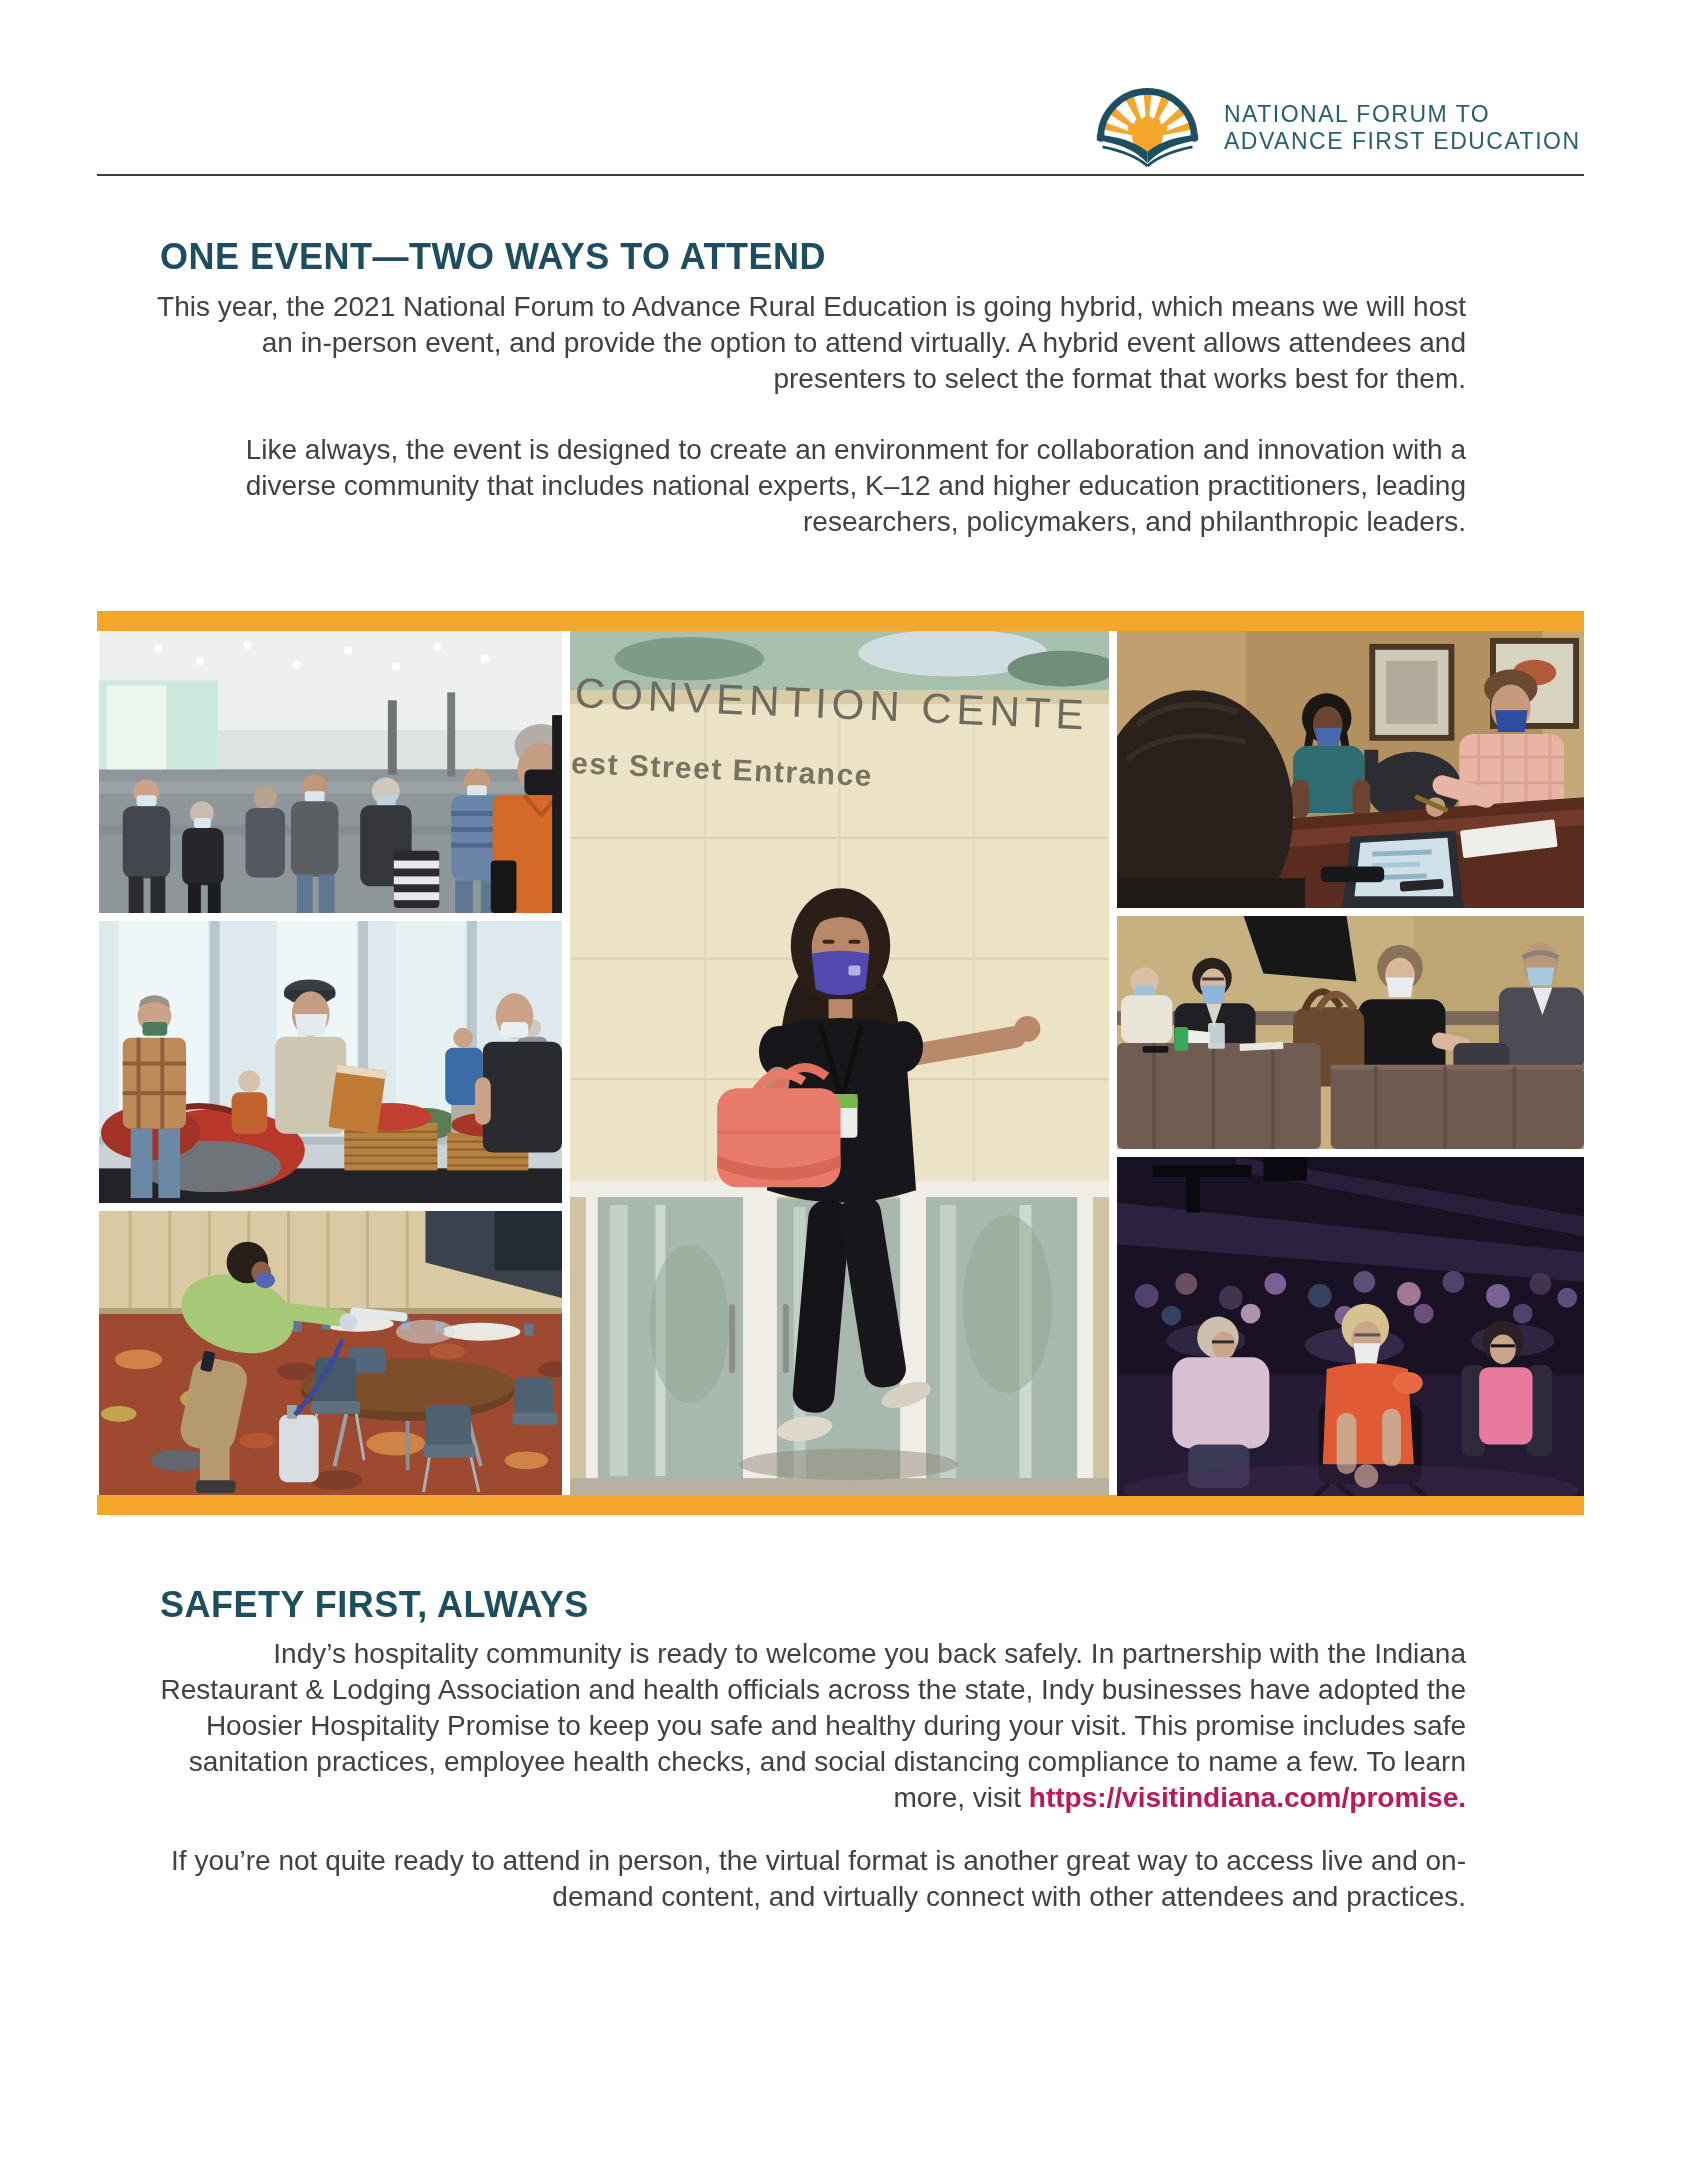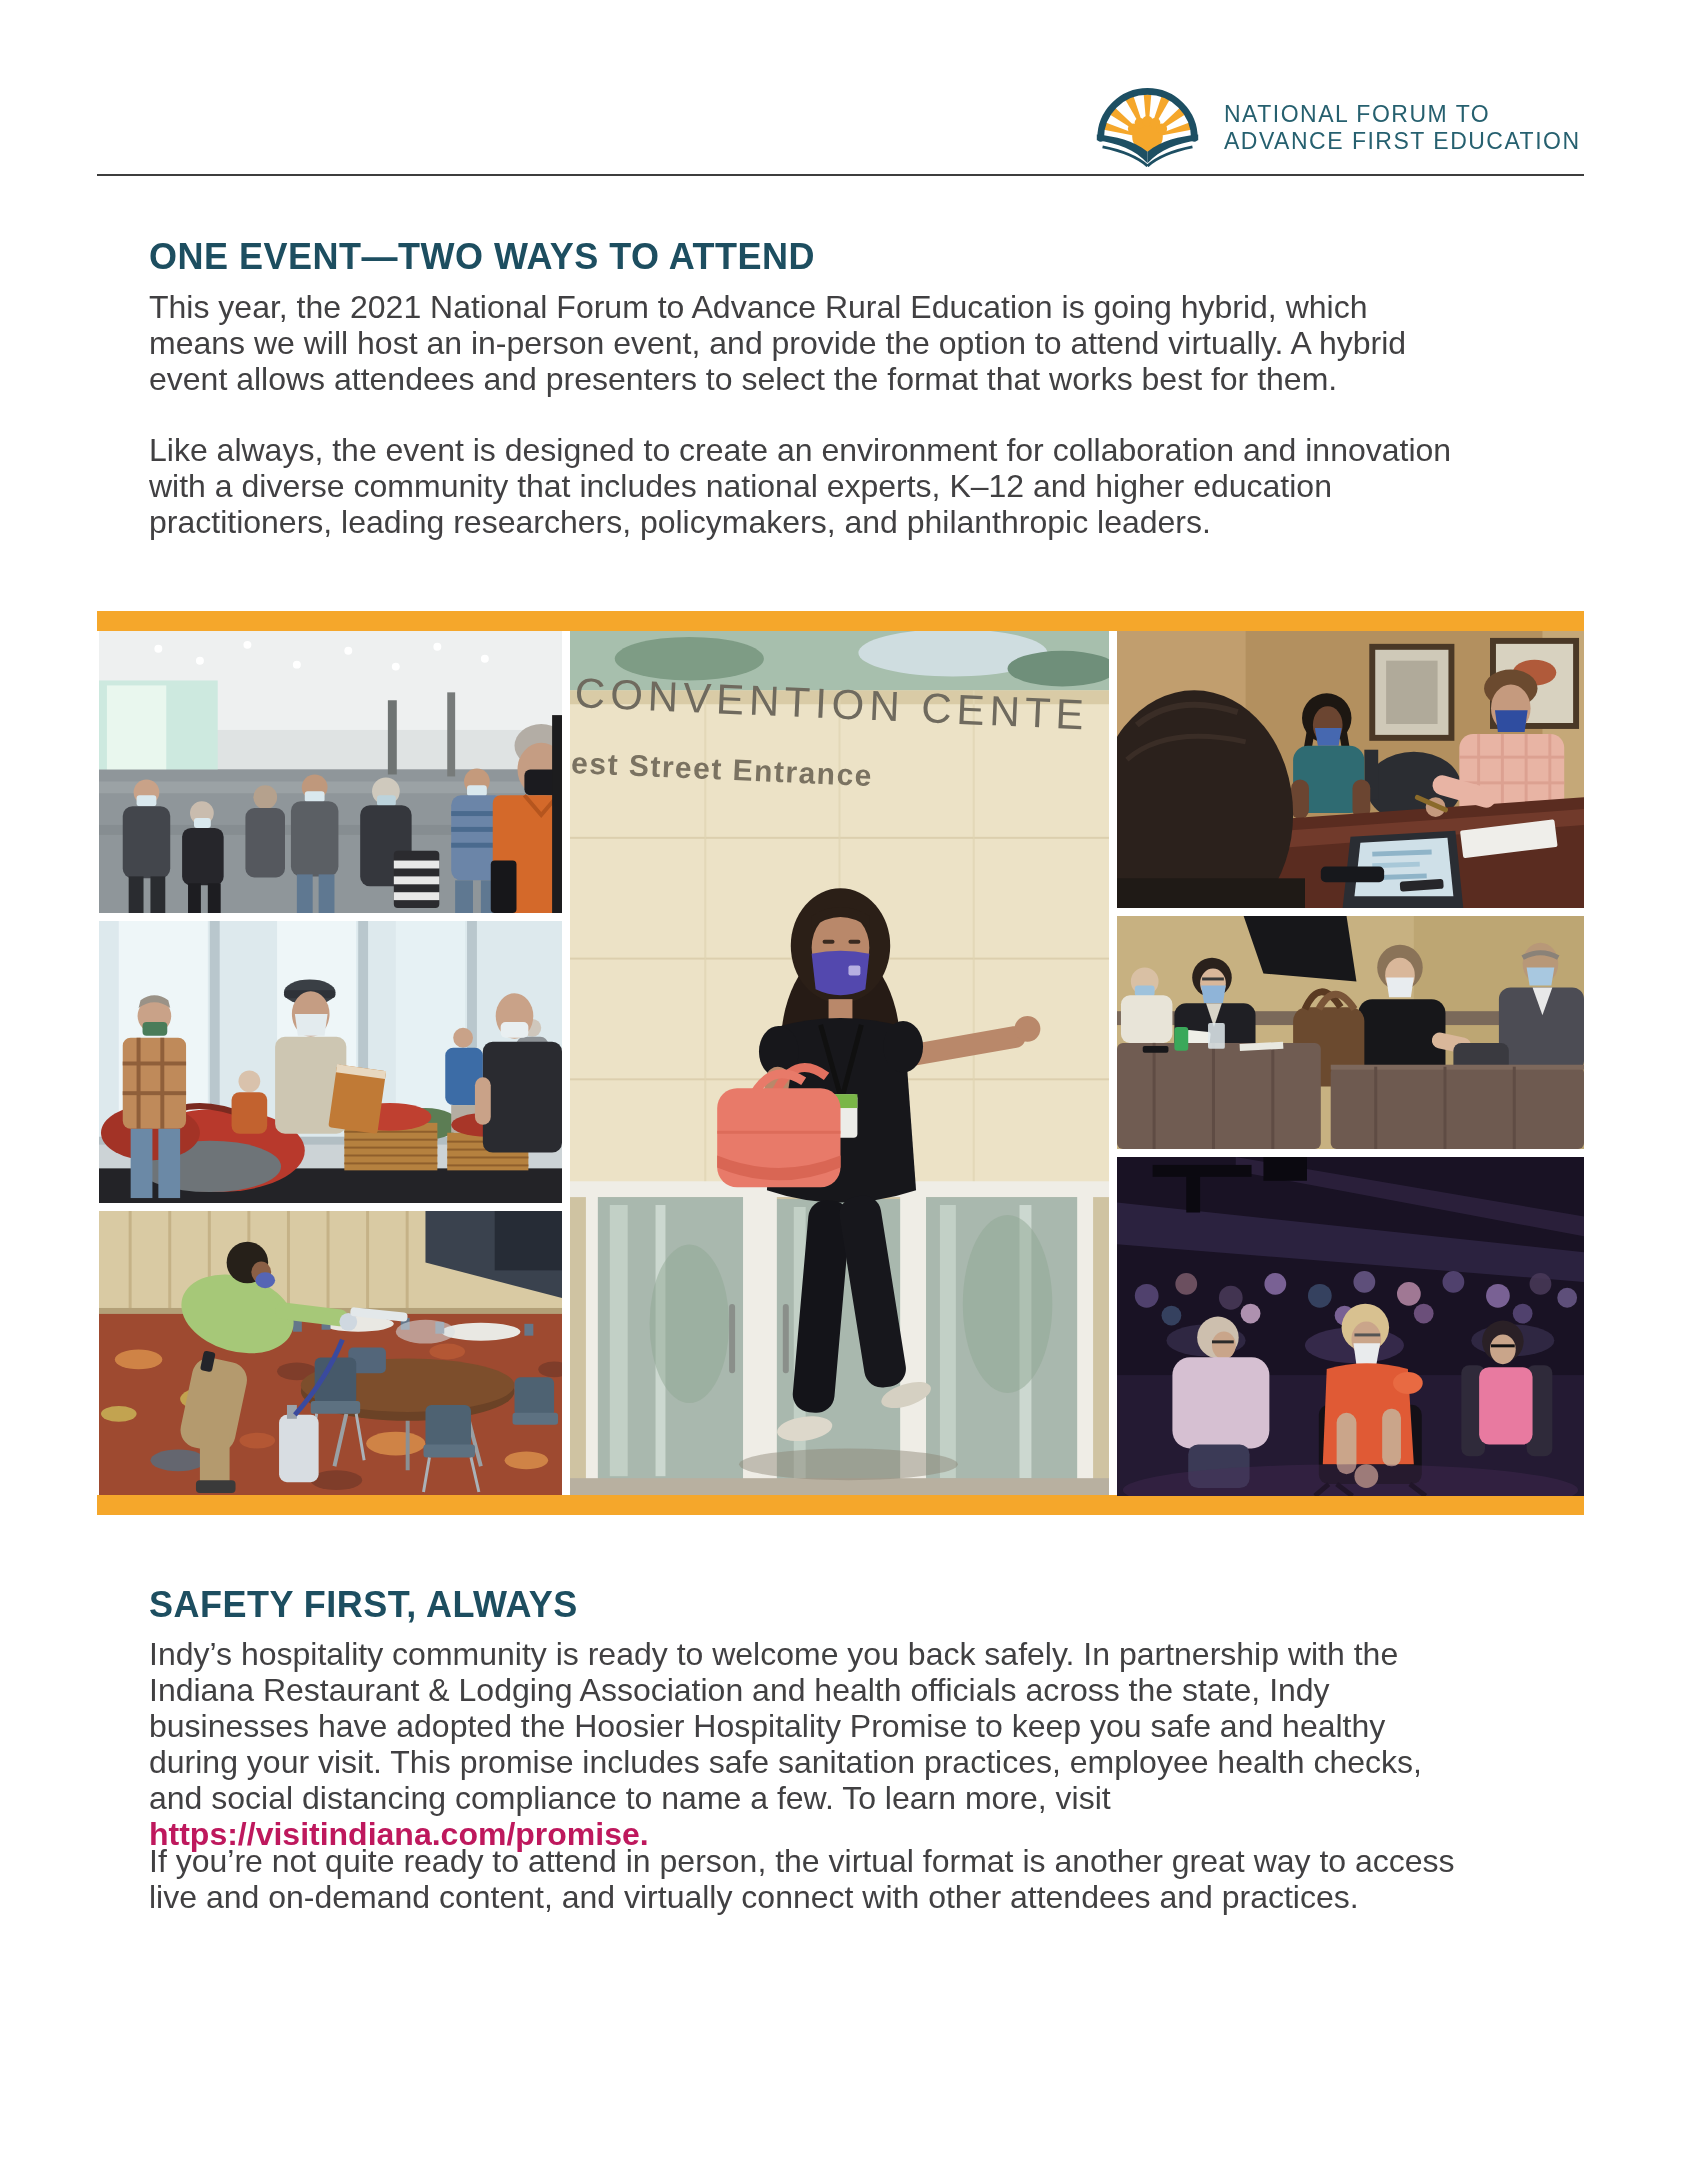--- a/index.html
+++ b/index.html
@@ -5,23 +5,23 @@
   html,body{margin:0;padding:0;background:#ffffff;}
   .page{position:relative;width:1683px;height:2178px;background:#ffffff;overflow:hidden;
         font-family:"Liberation Sans", sans-serif;}
   
   .logo{position:absolute;top:79px;left:1085px;display:flex;align-items:flex-start;}
   .logo-icon{width:125px;height:88px;flex:0 0 auto;}
   .logo-text{margin-left:14px;margin-top:22px;font-size:23px;line-height:27px;
              color:#26606F;letter-spacing:1.5px;font-weight:400;white-space:nowrap;}
   .divider{position:absolute;top:174px;left:97px;width:1487px;height:2px;background:#3d3d3d;}
   
-  .h-teal{position:absolute;left:149px;font-size:36px;font-weight:bold;color:#1D4E60;
+  .h-teal{position:absolute;left:160px;font-size:36px;font-weight:bold;color:#1D4E60;
           letter-spacing:0.5px;white-space:nowrap;}
-  .para{position:absolute;left:149px;width:1317px;font-size:32px;line-height:36px;color:#414042;}
+  .para{position:absolute;left:149px;width:1317px;font-size:28px;line-height:36px;color:#414042;text-align:right;}
   .para strong{color:#be185d;}
   
   .collage{position:absolute;top:611px;left:97px;width:1487px;height:904px;}
   .bar{position:absolute;left:0;width:100%;height:20px;background:#F5A72B;}
   .bar.top{top:0;} .bar.bottom{bottom:0;}
   .photo{position:absolute;overflow:hidden;background:#d8d8d8;}
   .photo svg{display:block;width:100%;height:100%;}
   .ph-l1{left:2px;top:20px;width:463px;height:282px;}
   .ph-l2{left:2px;top:310px;width:463px;height:282px;}
   .ph-l3{left:2px;top:600px;width:463px;height:284px;}

